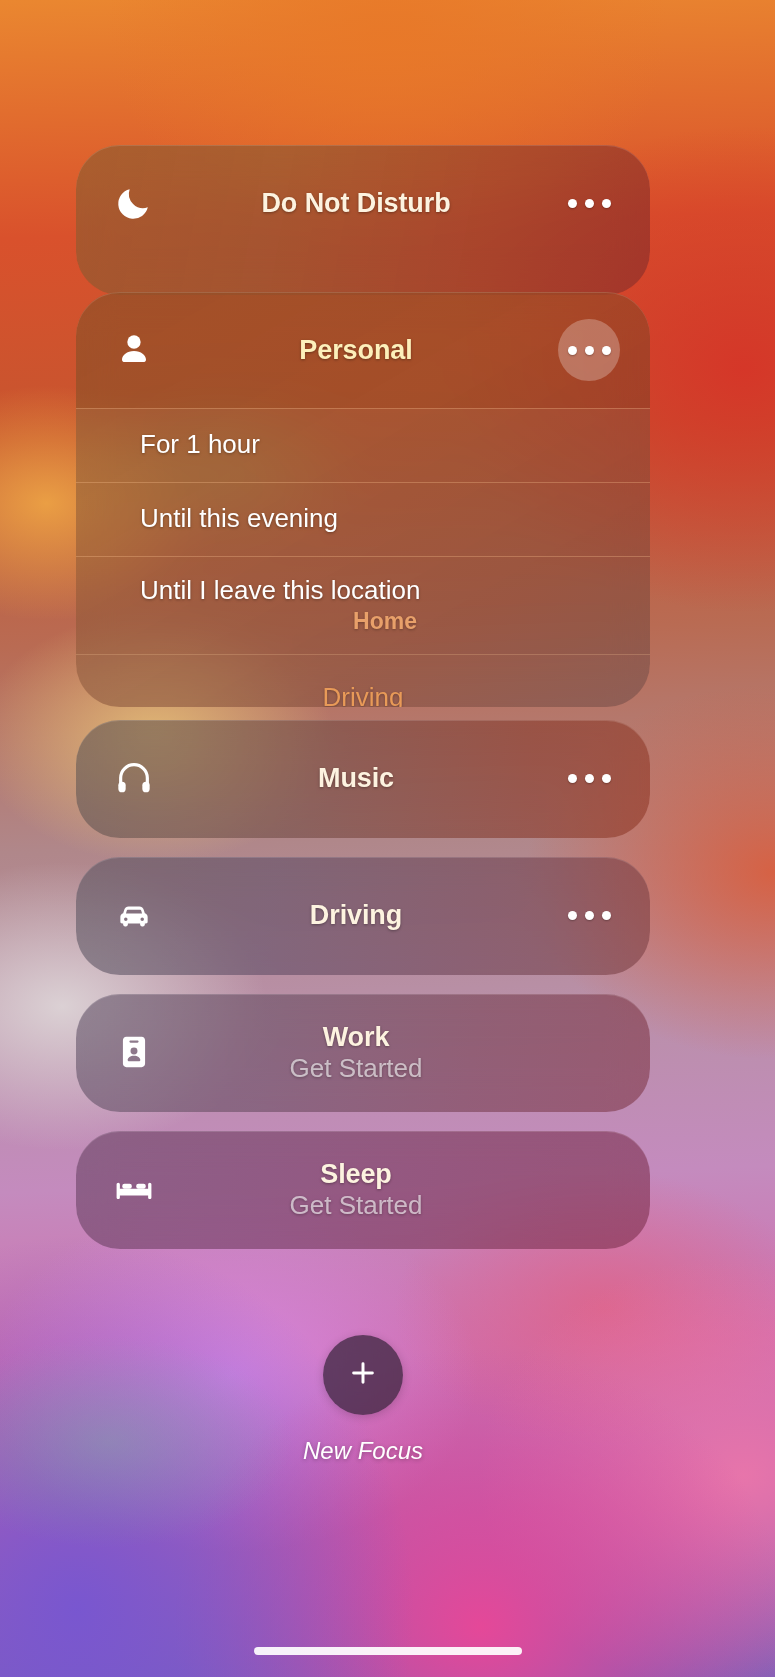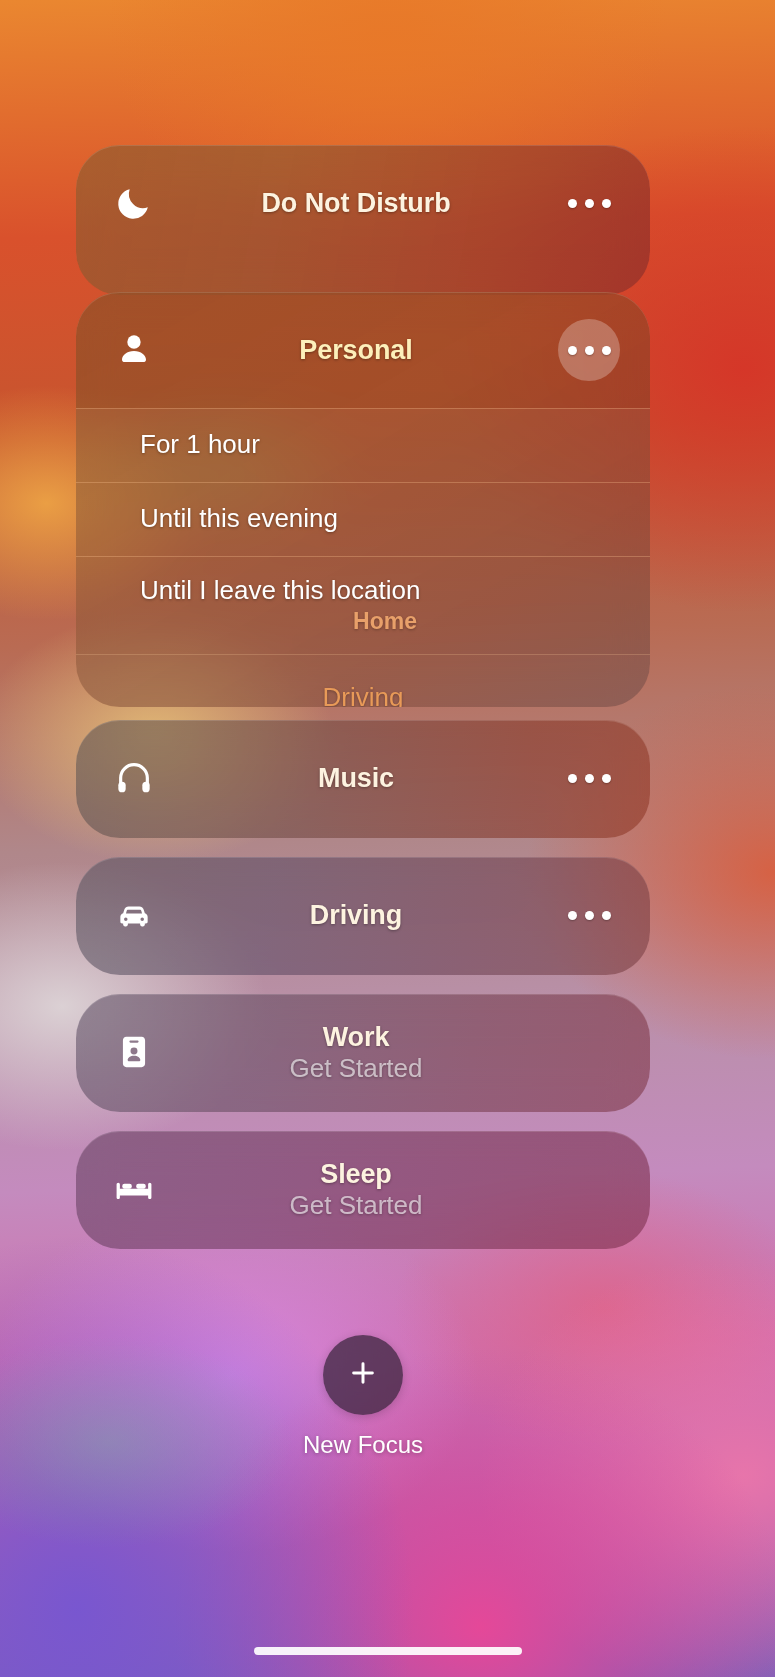--- a/index.html
+++ b/index.html
@@ -208,25 +208,26 @@
   #new-focus-button {
     width:80px; height:80px;
     border-radius:50%;
     background:rgba(40,26,44,0.66);
     -webkit-backdrop-filter:blur(14px);
     backdrop-filter:blur(14px);
     display:flex; align-items:center; justify-content:center;
     box-shadow:0 2px 10px rgba(0,0,0,0.18);
   }
   #new-focus-label {
-    margin-top:16px;
+    margin-top:22px;
     font-size:24px;
     font-weight:400;
     color:#ffffff;
     text-shadow:0 1px 4px rgba(0,0,0,0.3);
+    font-style:italic;
   }
 
   
   #home-indicator {
     position:absolute;
     left:50%; transform:translateX(-50%);
     bottom:22px;
     width:268px; height:8px;
     border-radius:5px;
     background:rgba(255,255,255,0.92);

